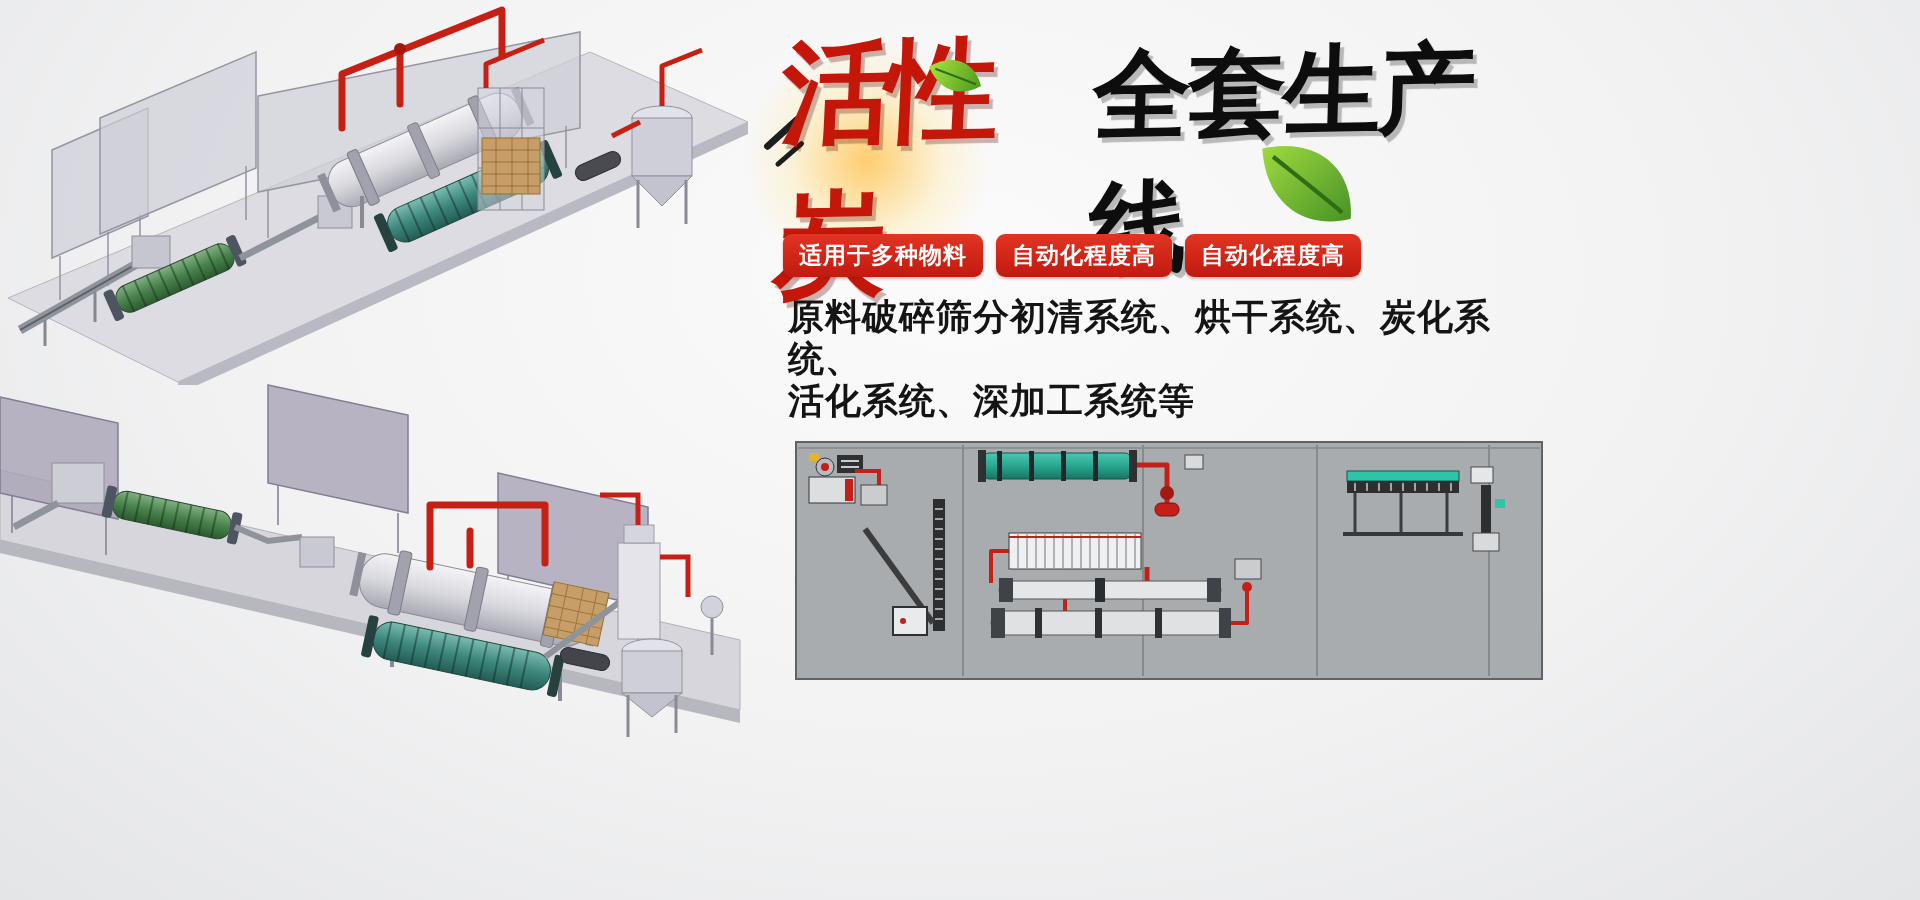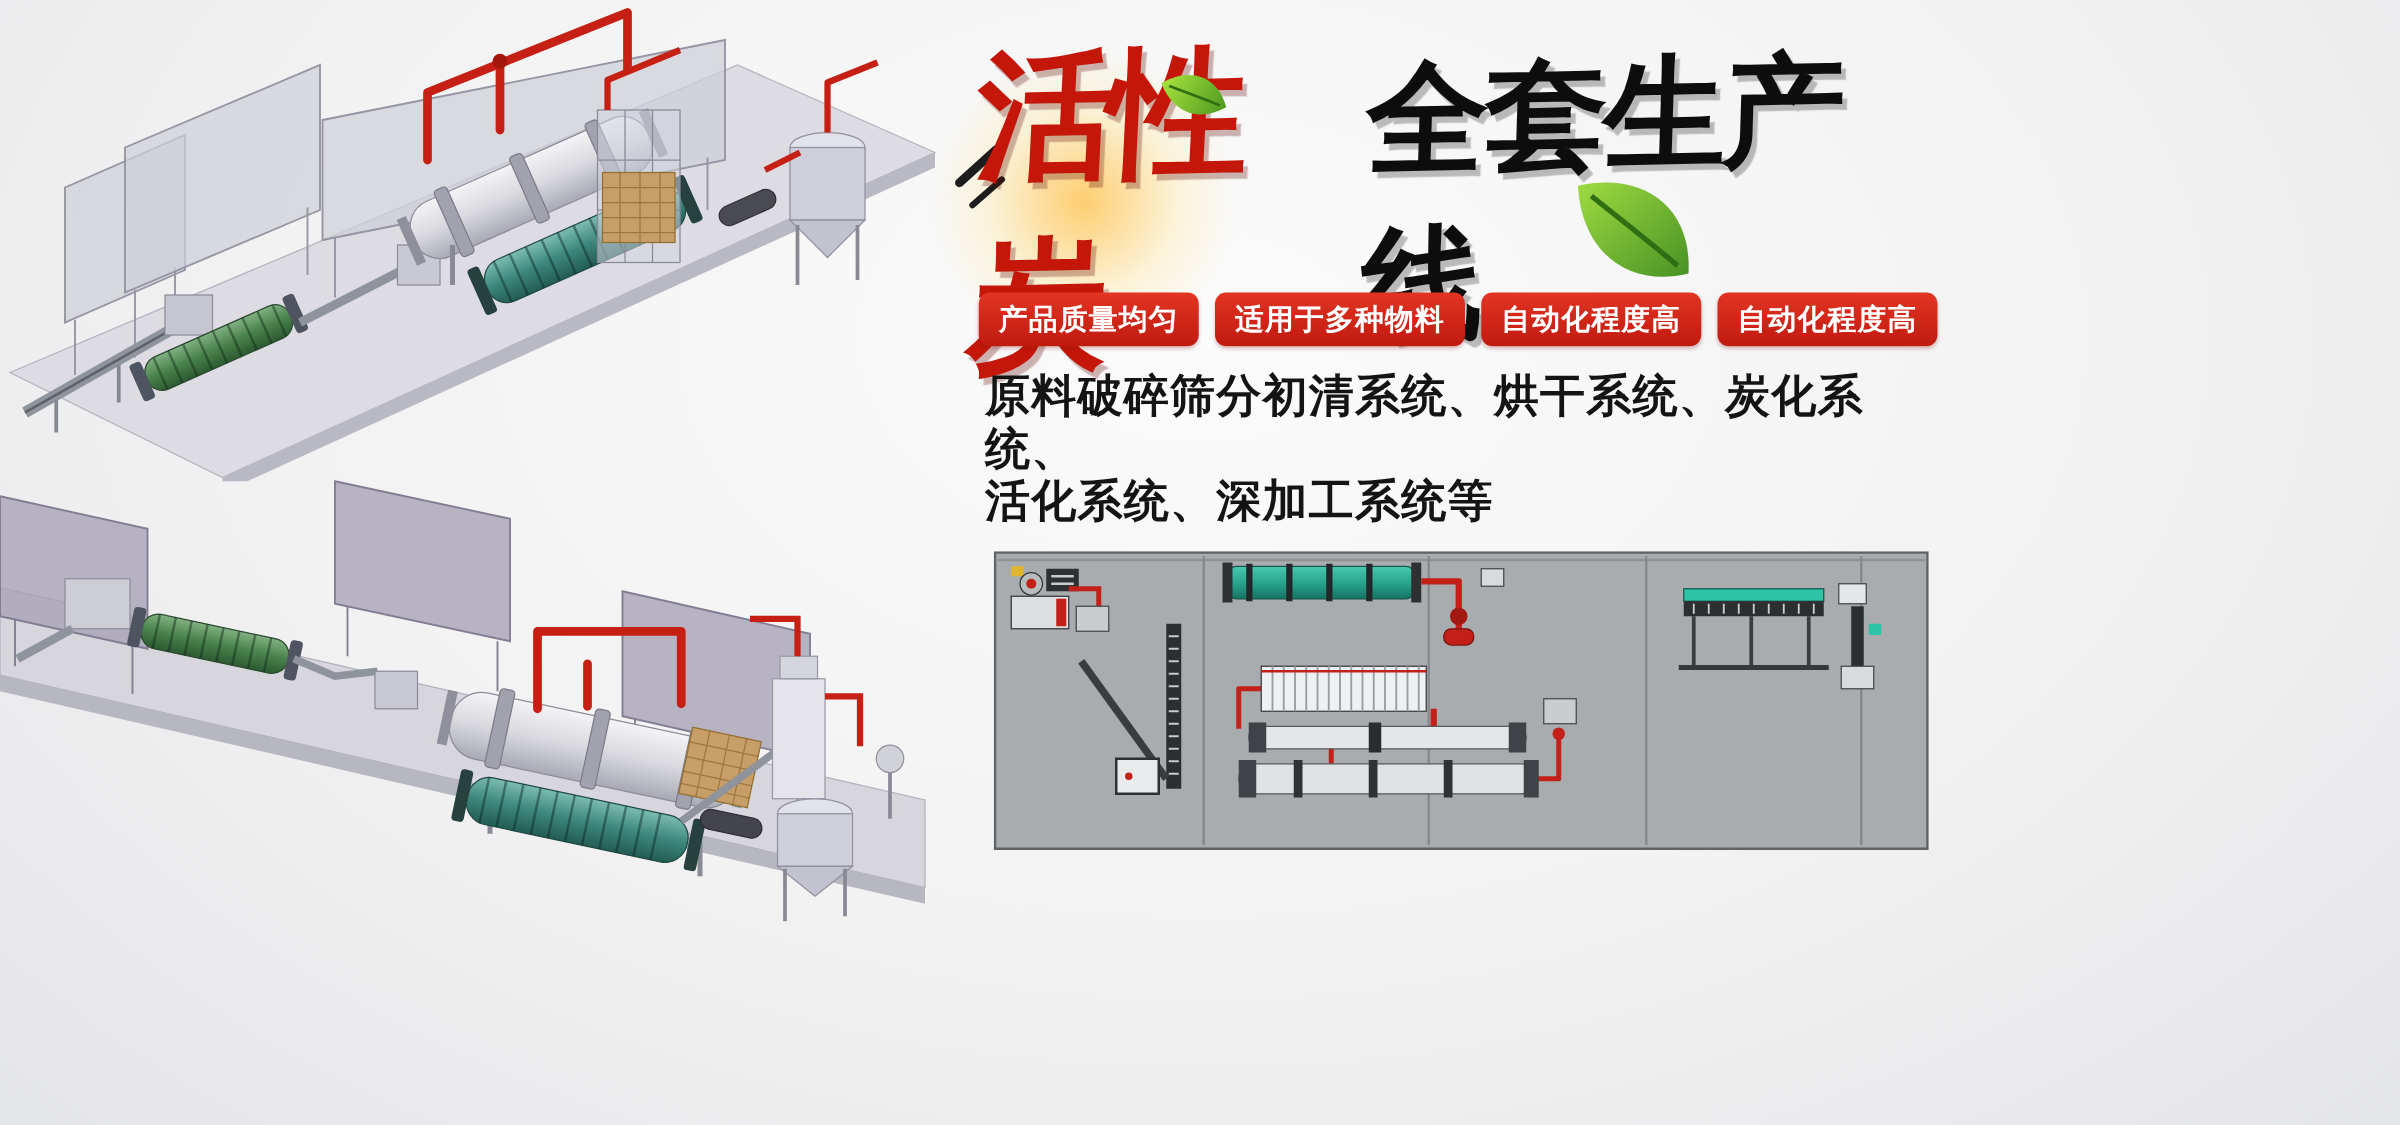--- a/index.html
+++ b/index.html
@@ -276,21 +276,20 @@
         <stop offset="0" stop-color="#9ad937"></stop>
             <stop offset="1" stop-color="#3f8d1a"></stop>
           </linearGradient>
         </defs>
       <path d="M10,10 C62,0 96,30 92,78 C48,88 12,62 10,10 Z" fill="url(#leafG2)" opacity=".95"></path>
       <path d="M20,18 C44,38 66,56 84,72" stroke="#2f6e12" stroke-width="4" fill="none"></path>
     </svg>
   </div>
 
   <div class="badges">
-    <span class="badge">产品质量均匀</span>
     <span class="badge">适用于多种物料</span>
     <span class="badge">自动化程度高</span>
     <span class="badge">自动化程度高</span>
   </div>
 
   <div class="desc">
     <p class="bold">原料破碎筛分初清系统、烘干系统、炭化系统、</p>
     <p class="bold">活化系统、深加工系统等</p>
   </div>
 

